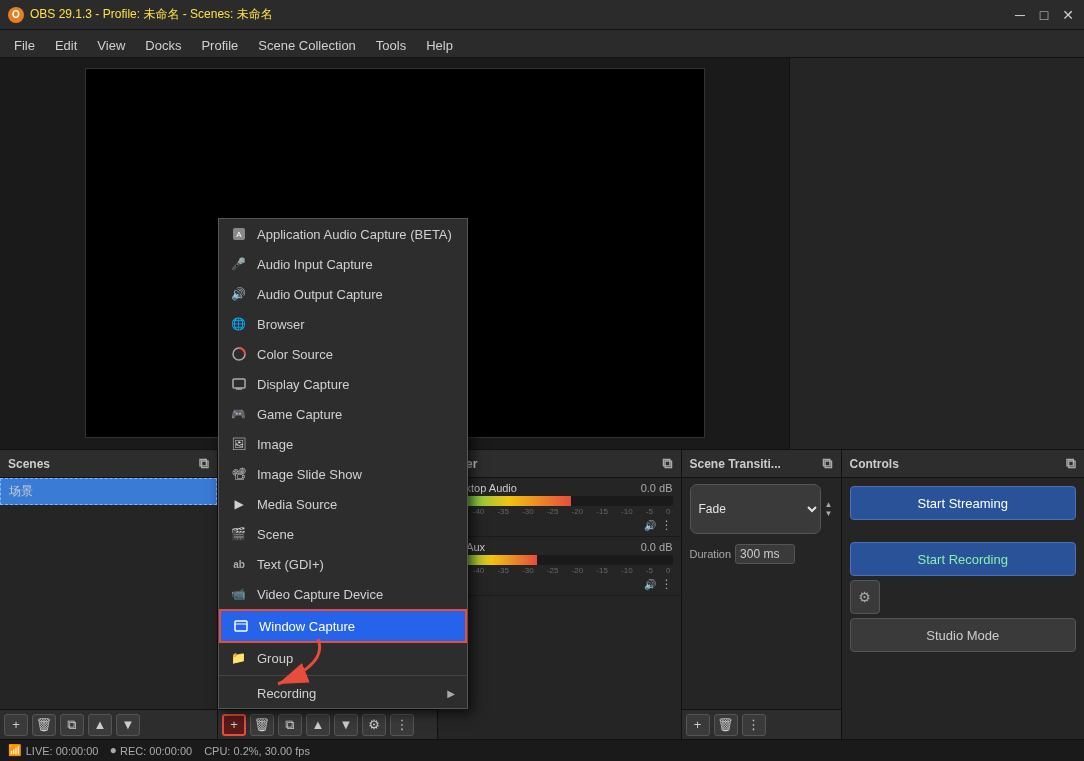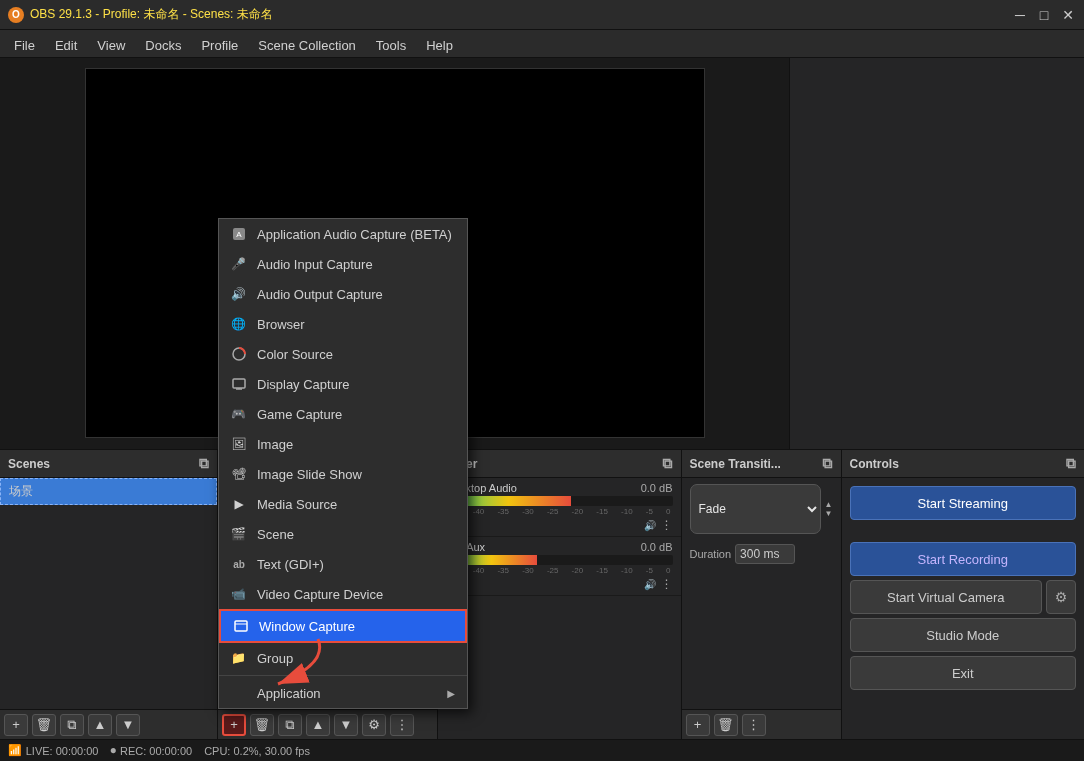--- a/index.html
+++ b/index.html
@@ -321,21 +321,21 @@
       width: calc(100% - 16px);
     }
     .control-btn.start-streaming {
       background: #2a5298;
       border-color: #4a72b8;
       color: white;
     }
     .control-btn.start-recording {
       background: #2a5298;
       border-color: #4a72b8;
-      color: #c4b5fd;
+      color: #86efac;
       margin-top: 22px;
     }
     .control-btn-with-gear {
       display: flex;
       align-items: center;
       margin: 4px 8px;
       gap: 4px;
       width: calc(100% - 16px);
     }
     .control-btn-main {
@@ -608,21 +608,21 @@
         <div class="dropdown-item">
           <span class="dropdown-icon">📁</span>
           <span>Group</span>
         </div>
 
         <div class="dropdown-separator"></div>
 
         <div class="dropdown-item has-arrow">
           <div style="display:flex;align-items:center;gap:10px;">
             <span class="dropdown-icon"></span>
-            <span>Application</span>
+            <span>Recording</span>
           </div>
           <span class="dropdown-arrow">▶</span>
         </div>
       </div>
 
       <div class="panel-footer">
         <div class="footer-btn red-box" style="border:2px solid #e74c3c; background:#5a1a1a;">+</div>
         <div class="footer-btn">🗑</div>
         <div class="footer-btn">⧉</div>
         <div class="footer-btn">▲</div>
@@ -734,25 +734,23 @@
 
     <div class="panel" id="controls-panel" style="border-right:none; flex:1;">
       <div class="panel-header">
         <span>Controls</span>
         <span class="panel-header-icon">⧉</span>
       </div>
       <div class="panel-content" style="padding-top:4px;">
         <button class="control-btn start-streaming">Start Streaming</button>
         <button class="control-btn start-recording">Start Recording</button>
         <div class="control-btn-with-gear">
-          <button class="control-btn-main">Start Virtual Camera</button>
           <button class="control-btn-gear">⚙</button>
         </div>
         <button class="control-btn">Studio Mode</button>
-        <button class="control-btn">Exit</button>
       </div>
     </div>
 
   </div>
 
   <div id="status-bar">
     <div class="status-item">
       <span style="color:#aaa;">📶</span>
       <span>LIVE: 00:00:00</span>
     </div>

